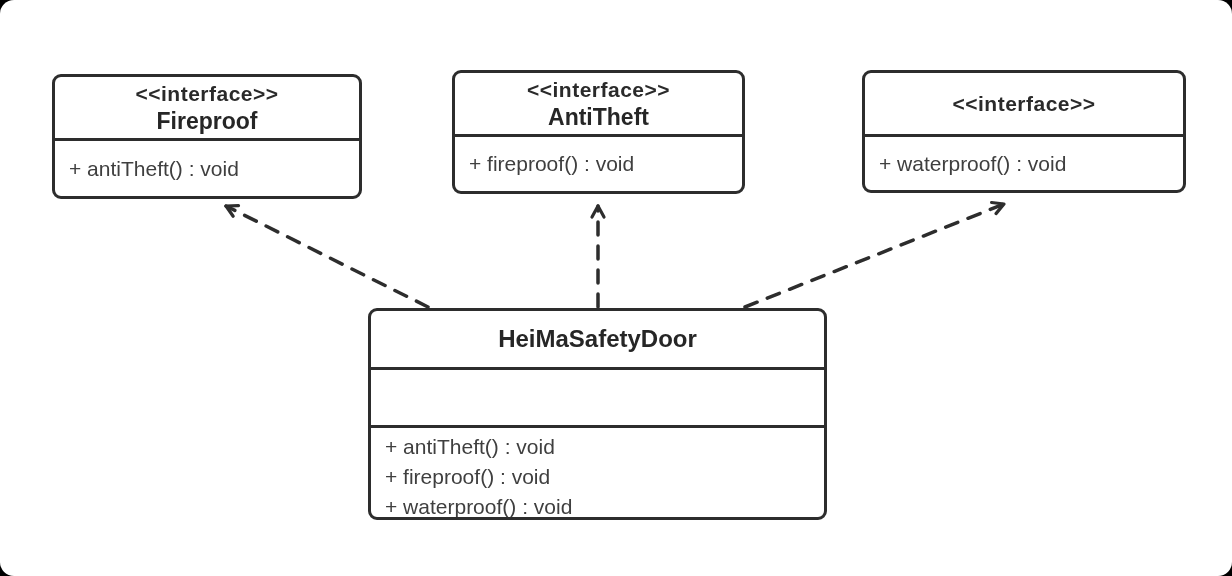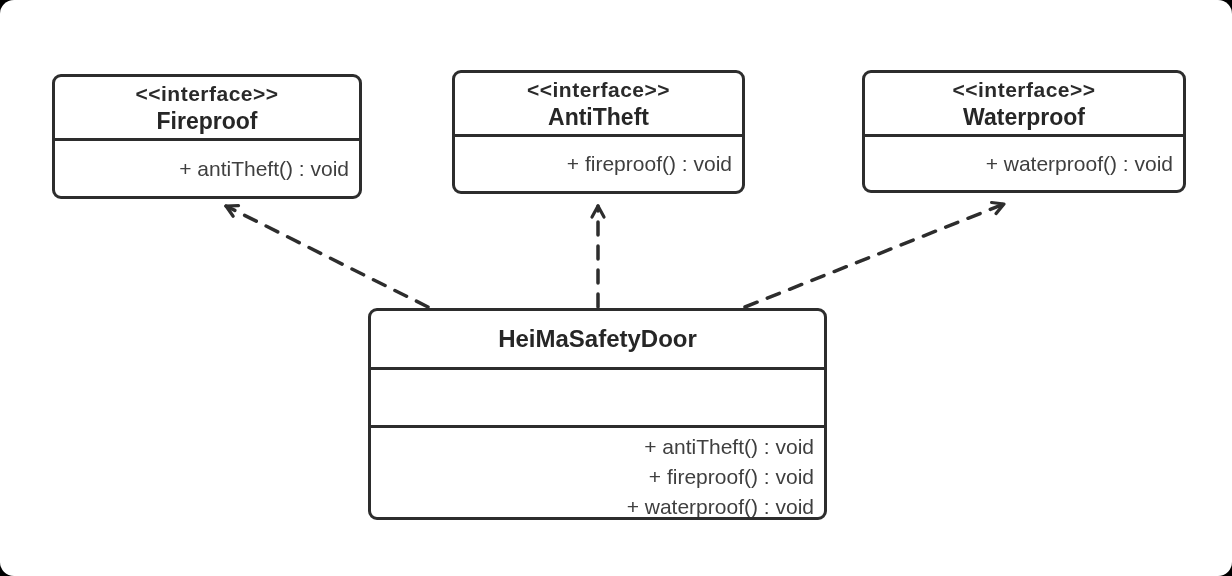--- a/index.html
+++ b/index.html
@@ -61,21 +61,20 @@
     line-height: 28px;
     color: #262626;
   }
   .members-compartment {
     flex: 1 1 auto;
     display: flex;
     flex-direction: column;
     justify-content: center;
     padding: 2px 10px 2px 14px;
     overflow: hidden;
-    align-items: flex-end;
   }
   .member {
     font-size: 21px;
     line-height: 30px;
     color: #3f3f3f;
     white-space: nowrap;
   }
   .fields-compartment {
     flex: 0 0 58px;
   }
@@ -136,21 +135,20 @@
       <div class="class-name">AntiTheft</div>
     </div>
     <div class="compartment members-compartment">
       <div class="member">+ fireproof() : void</div>
     </div>
   </div>
 
   <div class="uml-box" id="box-waterproof">
     <div class="compartment title-compartment">
       <div class="stereotype">&lt;&lt;interface&gt;&gt;</div>
-      <div class="class-name">Waterproof</div>
     </div>
     <div class="compartment members-compartment">
       <div class="member">+ waterproof() : void</div>
     </div>
   </div>
 
   <div class="uml-box" id="box-safetydoor">
     <div class="compartment title-compartment">
       <div class="class-name">HeiMaSafetyDoor</div>
     </div>

